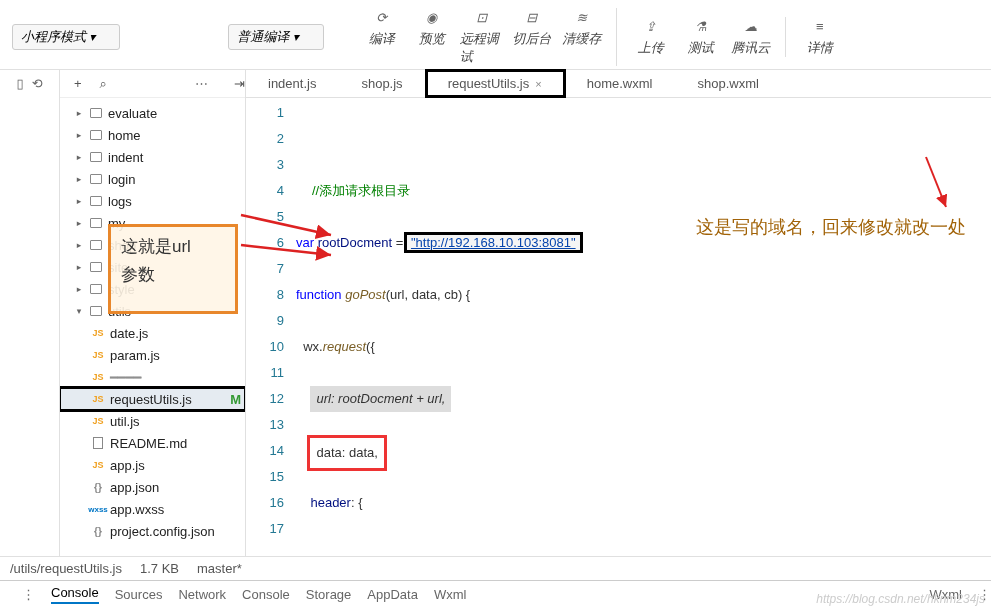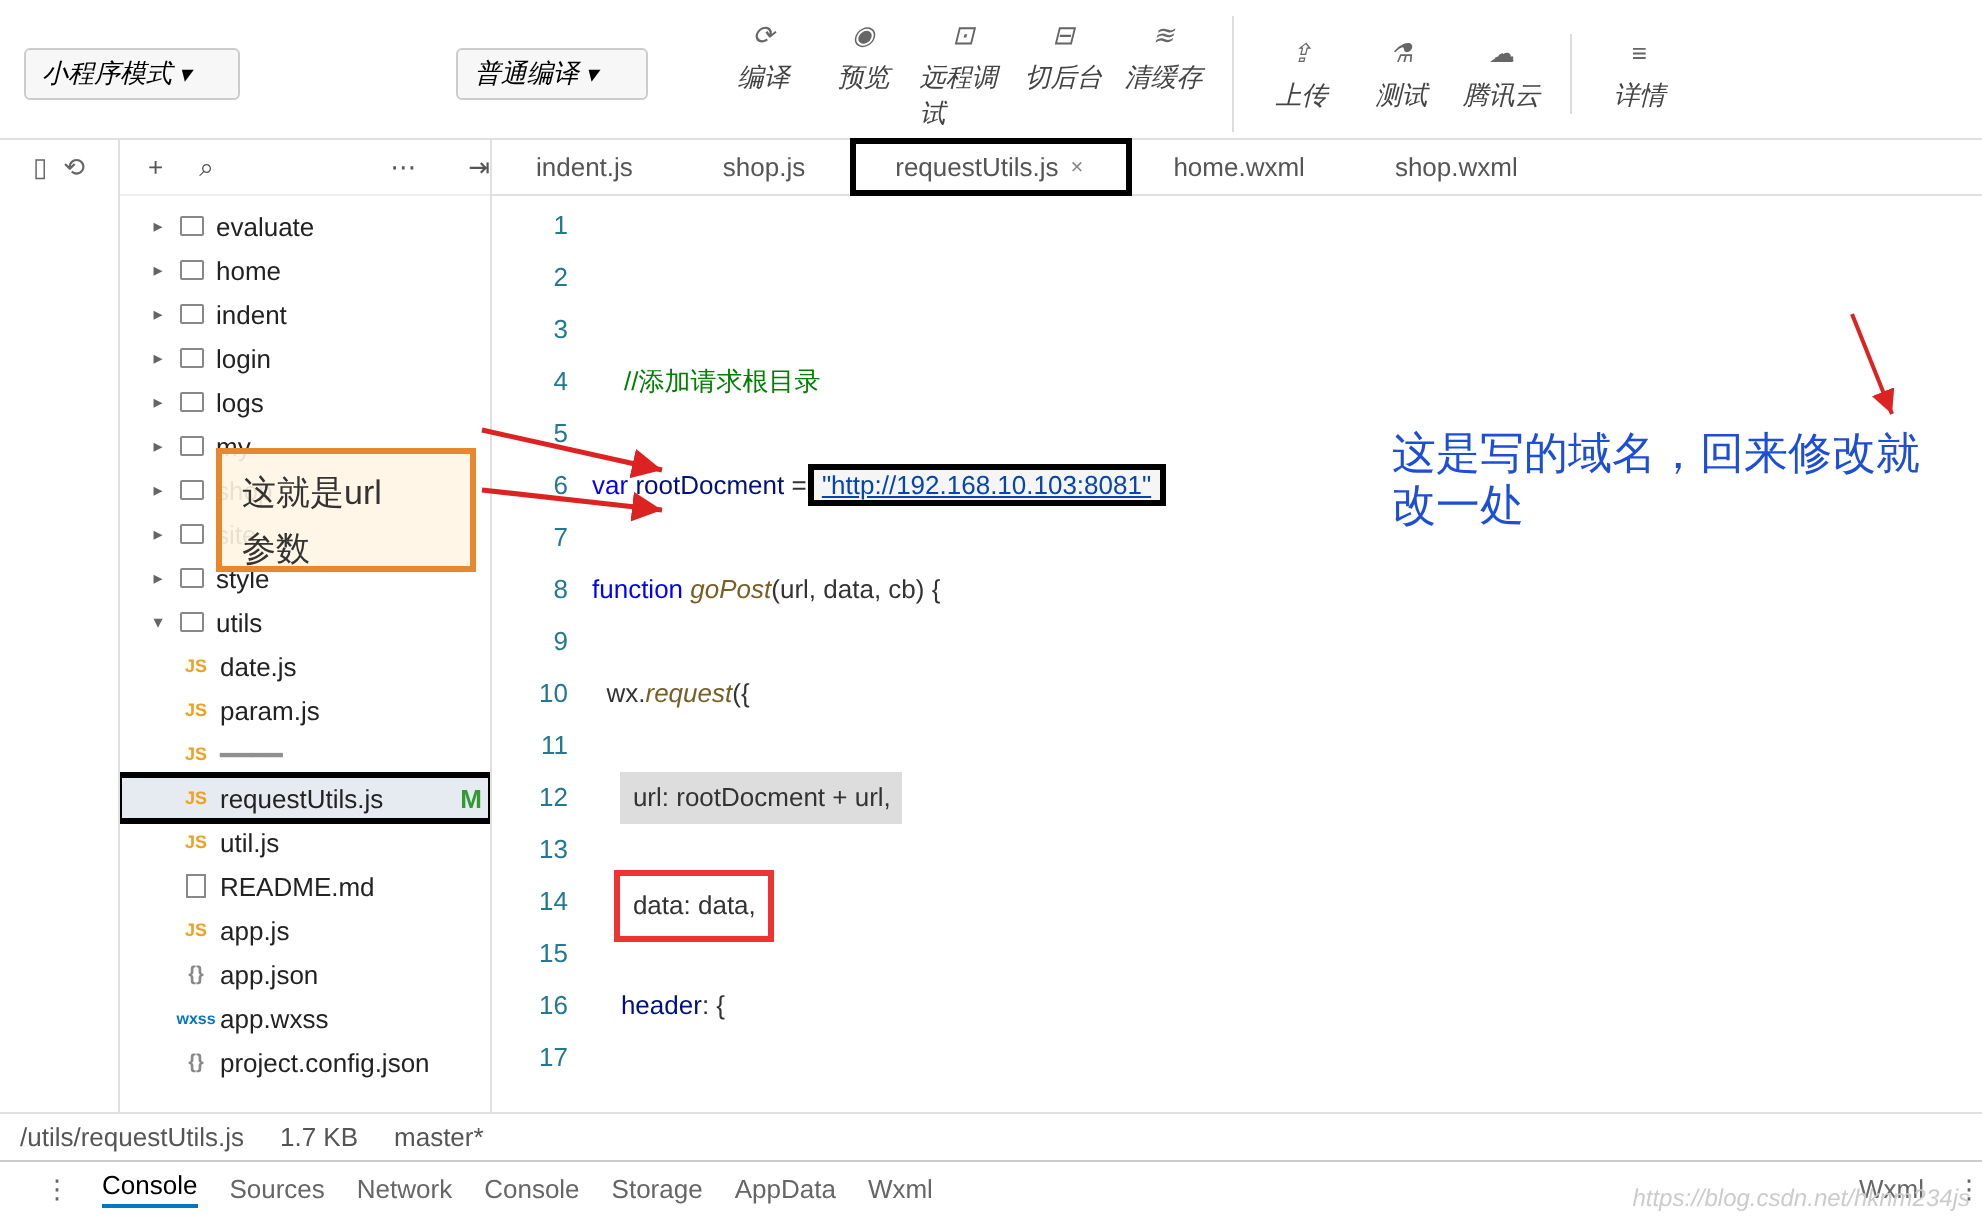--- a/index.html
+++ b/index.html
@@ -40,28 +40,28 @@
 .code { flex:1; padding-top:2px; white-space:pre; color:#333; position:relative; }
 .code-line { height:26px; position:relative; }
 .c-comment { color:#008000;margin-left:16px; }
 .c-kw { color:#0000ff; }
 .c-func { color:#795e26;font-style:italic; }
 .c-str { color:#a31515; }
 .c-var { color:#001080; }
 .c-punc { color:#333; }
 .url-box { outline:3px solid #000; padding:0 4px; background:#f5f5f5; }
 .url-link { color:#0645ad; text-decoration:underline; }
-.hl-gray { background:#ddd; padding:0 6px; display:inline-block; }
+.hl-gray { background:#ddd; padding:0 6px; display:inline-block;font-style:italic; }
 .hl-redbox { outline:3px solid #e33; padding:2px 6px; display:inline-block; }
 .status { height:24px; border-top:1px solid #e0e0e0; display:flex; align-items:center; font-size:11px; color:#555; padding:0 10px; gap:18px; }
 .status .right { margin-left:auto; display:flex; gap:14px; }
 .devtools { height:28px; border-top:1px solid #ccc; display:flex; align-items:center; gap:16px; padding-left:22px; font-size:12px; color:#666; }
 .devtools .active { color:#000; border-bottom:2px solid #0076c6; padding-bottom:2px; }
 .anno-orange { position:absolute; border:3px solid #e8872b; background:rgba(255,245,230,0.9); padding:6px 10px; font-size:17px; color:#333; z-index:50; }
-.anno-text { position:absolute; font-size:22px; color:#1d4ed8; z-index:50;font-family:Liberation Serif, serif; }
+.anno-text { position:absolute; font-size:18px; color:#a16207; z-index:50;font-family:Liberation Serif, serif; }
 .arrow-svg { position:absolute; z-index:49; pointer-events:none; }
 .watermark { position:absolute; right:6px; bottom:3px; font-size:12px; color:#ccc; z-index:60; font-style:italic;}
 </style>
 </head>
 <body>
 
 <div class="toolbar">
   <div class="mode-sel"><span>小程序模式</span> ▾</div>
   <div class="compile-sel"><span>普通编译</span> ▾</div>
   <div class="tb-spacer"></div>
@@ -310,21 +310,21 @@
           <marker id="ah2" markerWidth="8" markerHeight="8" refX="6" refY="3" orient="auto">
             <path d="M0,0 L6,3 L0,6 Z" fill="#d22"></path>
           </marker>
         </defs>
       <line x1="90" y1="5" x2="110" y2="55" stroke="#d22" stroke-width="2" marker-end="url(#ah2)"></line>
     </svg>
     <div class="anno-text" style="left:450px;top:144px;width:280px;line-height:26px">这是写的域名，回来修改就改一处</div>
   </div>
 </div>
 
-<div class="anno-orange" style="left:108px;top:224px;width:130px;height:62px;line-height:28px;white-space:pre">这就是url
+<div class="anno-orange" style="left:108px;top:224px;width:130px;height:90px;line-height:28px;white-space:pre">这就是url
 参数</div>
 
 <div class="status">
   <span>/utils/requestUtils.js</span>
   <span>1.7 KB</span>
   <span>master*</span>
 </div>
 
 <div class="devtools">
   <span>⋮</span>

